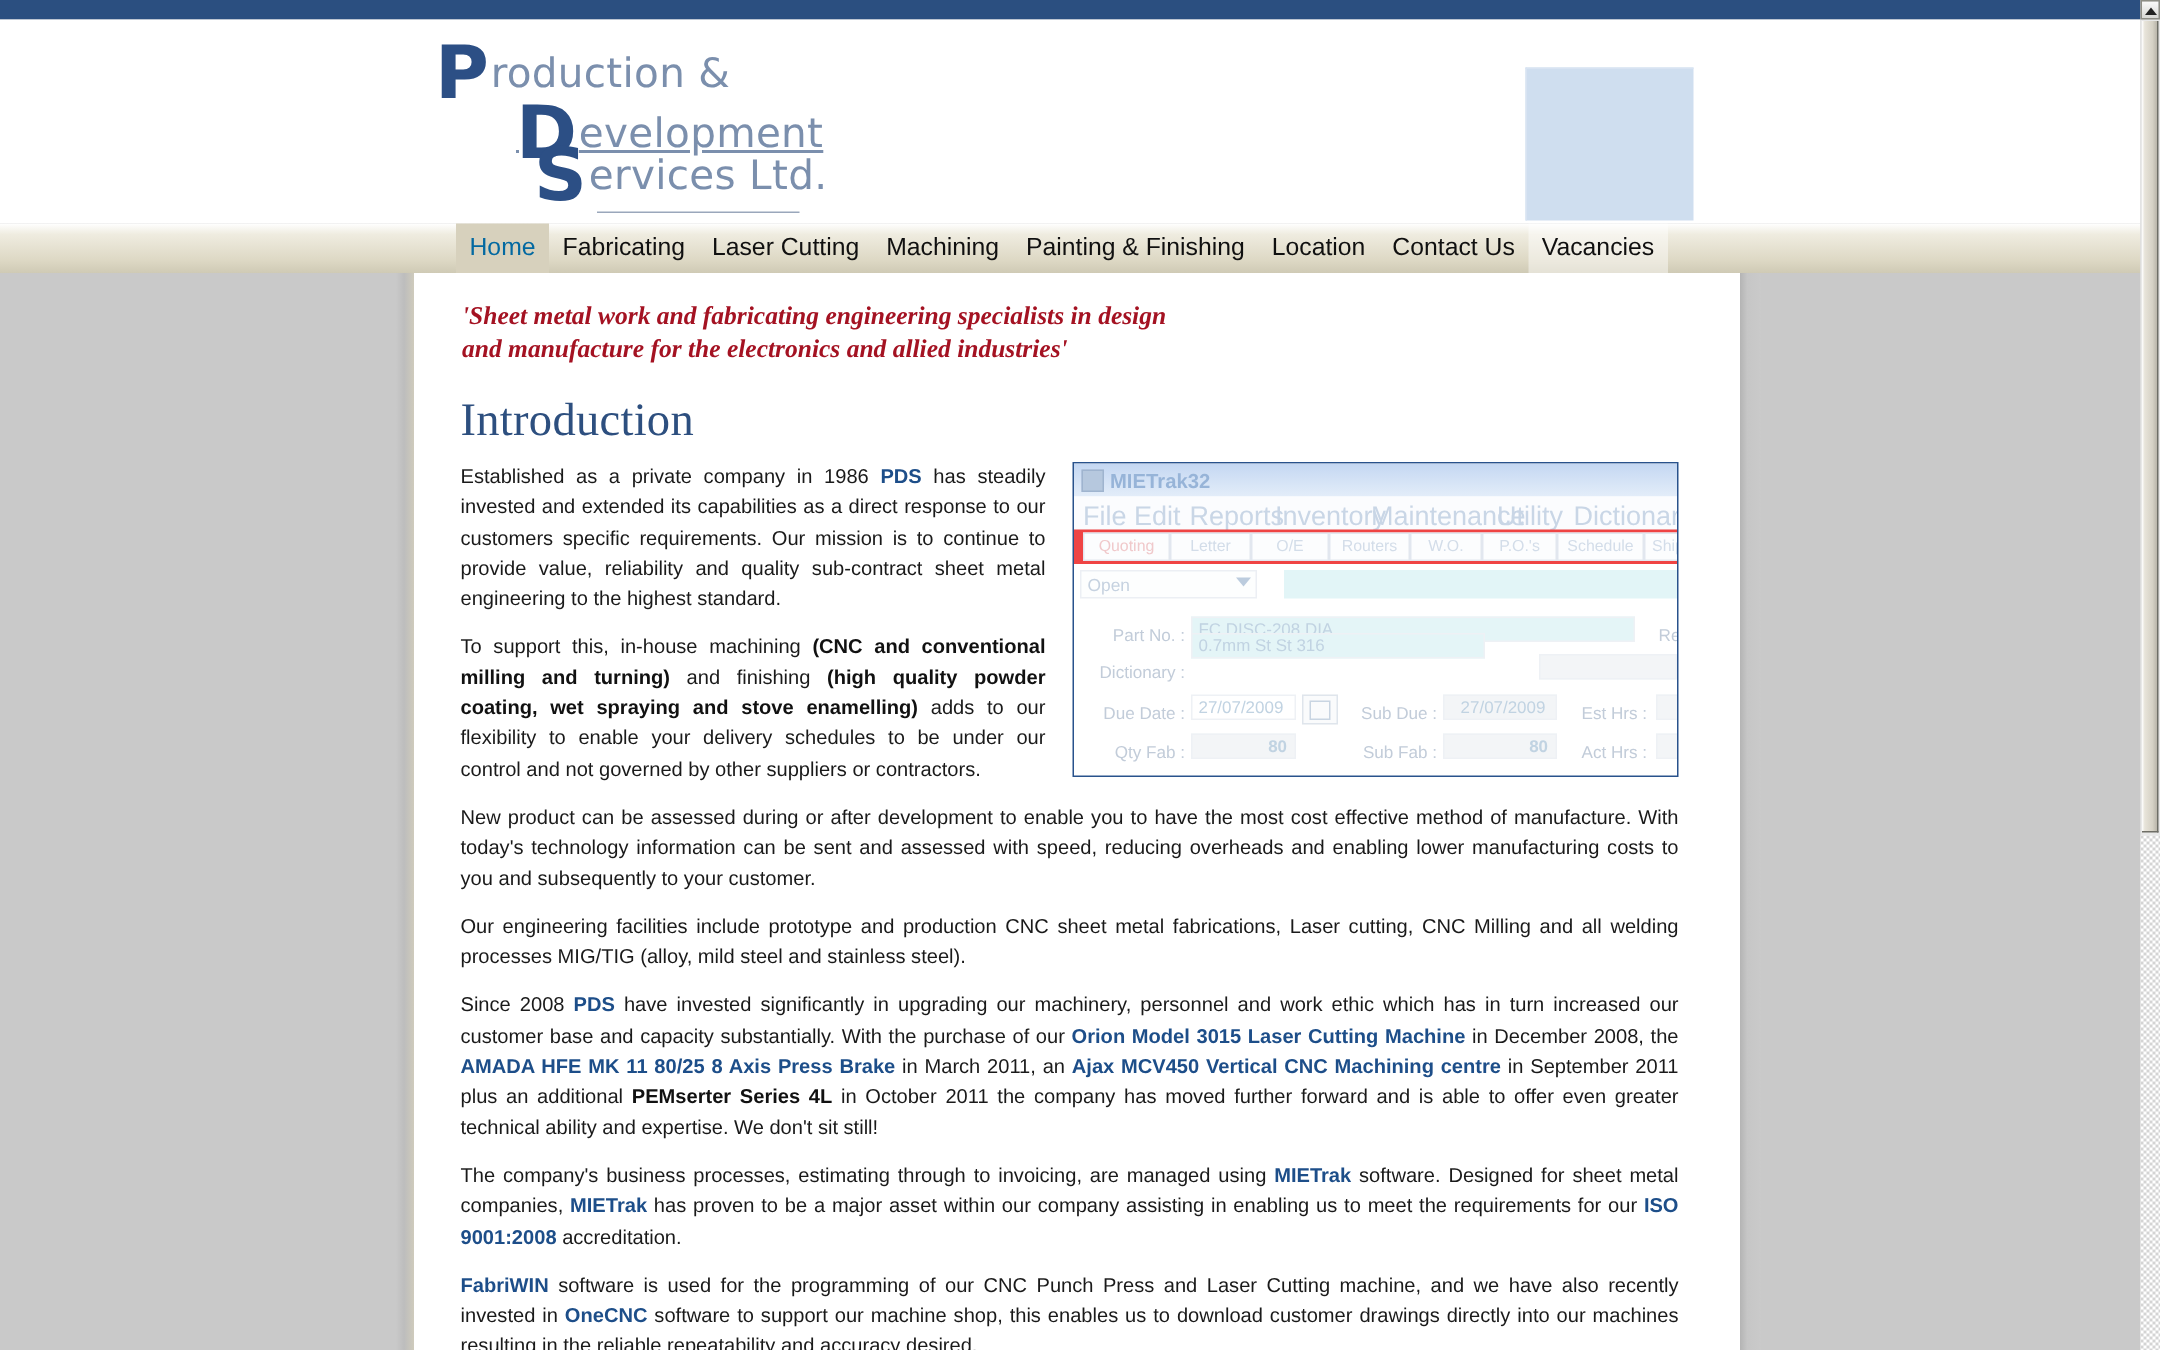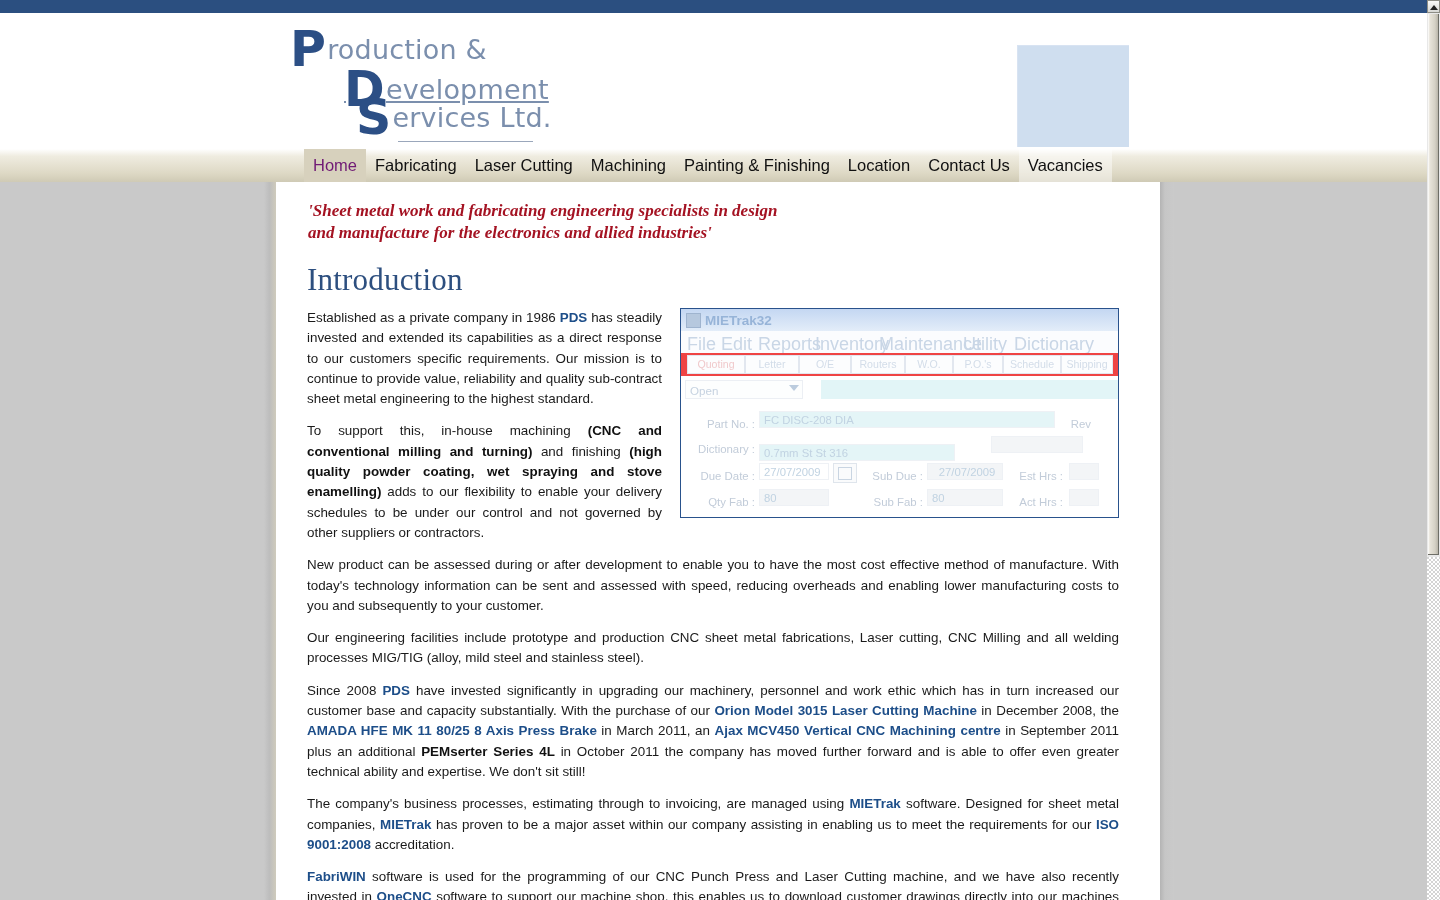--- a/index.html
+++ b/index.html
@@ -104,21 +104,21 @@
     display: inline-block;
     font-family: "Liberation Sans", sans-serif;
     font-size: 16.5px;
     color: #101010;
     line-height: 33px;
     padding: 0 9px;
     vertical-align: top;
     cursor: pointer;
   }
   .nav-item.active {
-    color: #701a75;
+    color: #0369a1;
     background: #d7d1bd;
   }
   .nav-item.lastlight {
     background: rgba(255,255,255,0.45);
   }
 
   
   #page-bg {
     position: absolute;
     left: 0; top: 182px;
@@ -194,21 +194,20 @@
   #mietrak {
     float: right;
     width: 402px;
     height: 208px;
     margin: 0 0 6px 18px;
     position: relative;
     border: 1px solid #29528c;
     background: #ffffff;
     overflow: hidden;
     font-family: "Liberation Sans", sans-serif;
-    padding-left: 35px;
   }
   
   #mt-title {
     position: absolute; left: 0; top: 0; right: 0; height: 22px;
     background: linear-gradient(to bottom, #c4d7f2, #e3edf9);
   }
   #mt-title-ico {
     position: absolute; left: 5px; top: 4px; width: 13px; height: 13px;
     background: #b6c8de; border: 1px solid #9fb4cf;
   }
@@ -256,21 +255,21 @@
   .mt-lbl {
     position: absolute; font-size: 11.4px; color: #c2ccd9; text-align: right;
   }
   .mt-fld {
     position: absolute; height: 17px; background: #e4f5f7;
     border: 1px solid #eef1f5; font-size: 11.3px; color: #c1d3e2;
     line-height: 17px; padding-left: 4px; box-sizing: border-box;
   }
   .mt-fld.gray { background: #f3f5f7; }
   .mt-fld.plain { background: #ffffff; }
-  .mt-fld.num { padding-right: 5px; }
+  .mt-fld.num { text-align: right; padding-right: 5px; font-weight: bold; }
   #mt-cal {
     position: absolute; left: 152px; top: 154px; width: 22px; height: 18px;
     border: 1px solid #dfe5ec; background: #fafbfc;
   }
   #mt-cal:before {
     content: ""; position: absolute; left: 4px; top: 3px; width: 12px; height: 11px;
     border: 1px solid #c9d5e2;
   }
 
   
@@ -378,21 +377,21 @@
       </div>
 
       <div id="mt-open">Open<span id="mt-open-arrow"></span></div>
       <div id="mt-open-blue"></div>
 
       <span class="mt-lbl" style="left:12px; top:105px; width:62px">Part No. :</span>
       <span class="mt-fld" style="left:78px; top:102px; width:296px">FC DISC-208 DIA</span>
       <span class="mt-lbl" style="left:380px; top:105px; width:30px; text-align:right">Rev</span>
 
       <span class="mt-lbl" style="left:2px; top:130px; width:72px">Dictionary :</span>
-      <span class="mt-fld" style="left:78px; top:135px; width:196px">0.7mm St St 316</span>
+      <span class="mt-fld" style="left:78px; top:113px; width:196px">0.7mm St St 316</span>
       <span class="mt-fld gray" style="left:310px; top:127px; width:92px"></span>
 
       <span class="mt-lbl" style="left:10px; top:157px; width:64px">Due Date :</span>
       <span class="mt-fld plain" style="left:78px; top:154px; width:70px">27/07/2009</span>
       <div id="mt-cal"></div>
       <span class="mt-lbl" style="left:180px; top:157px; width:62px">Sub Due :</span>
       <span class="mt-fld gray" style="left:246px; top:154px; width:76px; text-align:center">27/07/2009</span>
       <span class="mt-lbl" style="left:330px; top:157px; width:52px">Est Hrs :</span>
       <span class="mt-fld gray" style="left:388px; top:154px; width:30px"></span>
 

